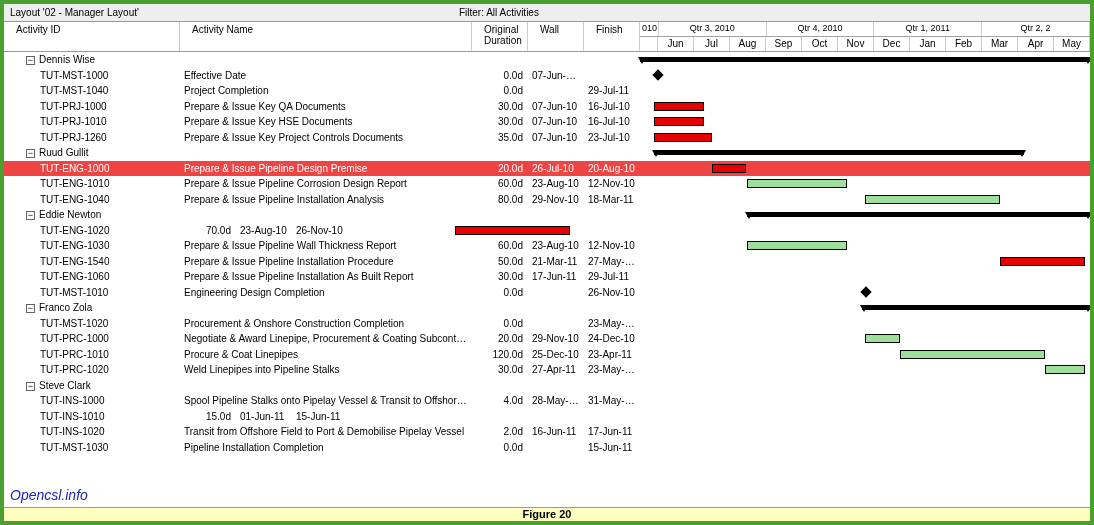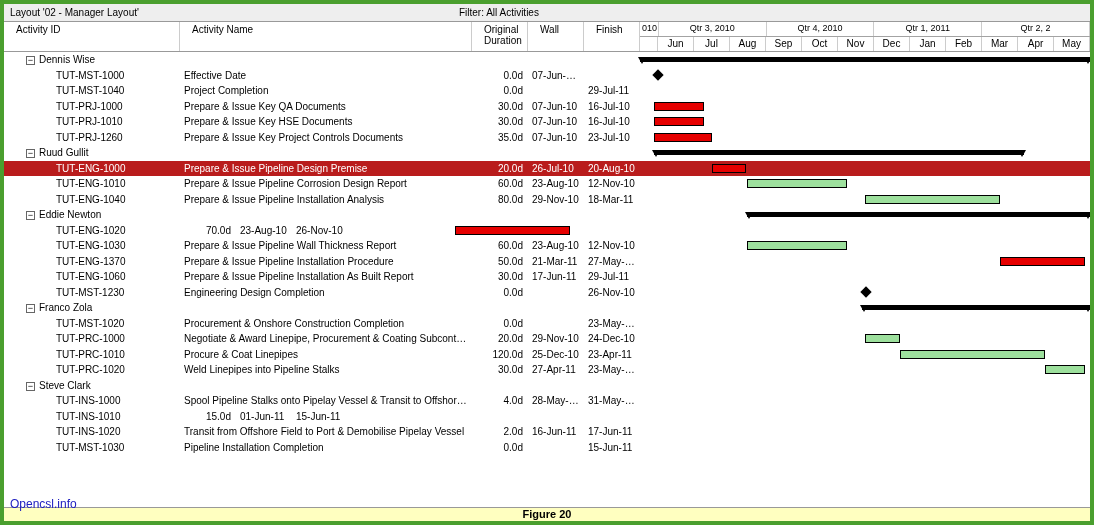--- a/index.html
+++ b/index.html
@@ -13,40 +13,40 @@
 .col-duration{width:56px}
 .col-start{width:56px}
 .col-finish{width:56px}
 .timeline-header{flex:1;position:relative;overflow:hidden}
 .timeline-years{display:flex;height:15px;border-bottom:1px solid #a3a3a3}
 .timeline-year{border-right:1px solid #ccc;font-size:9px;padding:1px 2px;text-align:center}
 .timeline-months{display:flex;height:15px}
 .timeline-month{border-right:1px solid #ccc;font-size:10px;text-align:center;padding:1px 0}
 .rows{overflow:hidden}
 .row{display:flex;height:15.5px;align-items:center}
-.row.selected{background:#b91c1c;color:#fff}
+.row.selected{background:#ef4444;color:#fff}
 .row .cell{border-right:1px solid transparent;padding:0 4px;white-space:nowrap;overflow:hidden;text-overflow:ellipsis;font-size:10px}
-.row .c-id{width:176px;padding-left:52px}
+.row .c-id{width:176px;padding-left:36px}
 .row.group .c-id{padding-left:22px;font-weight:normal}
 .row .c-name{width:292px}
 .row .c-dur{width:56px;text-align:right}
 .row .c-start{width:56px}
 .row .c-finish{width:56px}
 .row .gantt{flex:1;position:relative;height:100%}
 .toggle{display:inline-block;width:9px;height:9px;border:1px solid #666;line-height:7px;text-align:center;margin-right:4px;font-size:9px;background:#fff}
 .bar{position:absolute;height:9px;top:3px;border:1px solid #000}
 .bar.red{background:#e60000}
 .bar.green{background:#9de09d}
 .summary-bar{position:absolute;height:5px;top:5px;background:#000}
 .summary-bar::before,.summary-bar::after{content:'';position:absolute;top:0;width:0;height:0;border-left:4px solid transparent;border-right:4px solid transparent;border-top:7px solid #000}
 .summary-bar::before{left:-2px}
 .summary-bar::after{right:-2px}
 .milestone{position:absolute;width:8px;height:8px;background:#000;transform:rotate(45deg);top:3px}
 .footer{position:absolute;bottom:0;left:0;right:0;height:14px;background:#ffffc0;text-align:center;font-weight:bold;font-size:11px;border-top:1px solid #999}
-.watermark{position:absolute;bottom:10px;left:6px;color:#2020c0;font-size:12px;z-index:10}
+.watermark{position:absolute;bottom:18px;left:6px;color:#2020c0;font-size:14px;font-style:italic;z-index:10}
 </style>
 </head>
 <body>
 
 <div class="header-bar">
   <span>Layout '02 - Manager Layout'</span>
   <span style="margin-left:300px">Filter: All Activities</span>
 </div>
 
 <div class="col-headers">
@@ -205,39 +205,39 @@
       <div class="cell c-id">TUT-ENG-1030</div>
       <div class="cell c-name">Prepare &amp; Issue Pipeline Wall Thickness Report</div>
       <div class="cell c-dur">60.0d</div>
       <div class="cell c-start">23-Aug-10</div>
       <div class="cell c-finish">12-Nov-10</div>
       <div class="gantt">
         <div class="bar green" style="left: 107px; width: 100px;"></div>
       </div>
     </div>
     <div class="row">
-      <div class="cell c-id">TUT-ENG-1370</div>
+      <div class="cell c-id">TUT-ENG-1540</div>
       <div class="cell c-name">Prepare &amp; Issue Pipeline Installation Procedure</div>
       <div class="cell c-dur">50.0d</div>
       <div class="cell c-start">21-Mar-11</div>
       <div class="cell c-finish">27-May-11</div>
       <div class="gantt">
         <div class="bar red" style="left: 360px; width: 85px;"></div>
       </div>
     </div>
     <div class="row">
       <div class="cell c-id">TUT-ENG-1060</div>
       <div class="cell c-name">Prepare &amp; Issue Pipeline Installation As Built Report</div>
       <div class="cell c-dur">30.0d</div>
       <div class="cell c-start">17-Jun-11</div>
       <div class="cell c-finish">29-Jul-11</div>
       <div class="gantt"></div>
     </div>
     <div class="row">
-      <div class="cell c-id">TUT-MST-1230</div>
+      <div class="cell c-id">TUT-MST-1010</div>
       <div class="cell c-name">Engineering Design Completion</div>
       <div class="cell c-dur">0.0d</div>
       <div class="cell c-start"></div>
       <div class="cell c-finish">26-Nov-10</div>
       <div class="gantt">
         <div class="milestone" style="left: 222px;"></div>
       </div>
     </div>
     <div class="row group">
       <div class="cell c-id"><span class="toggle">−</span><span>Franco Zola</span></div>

